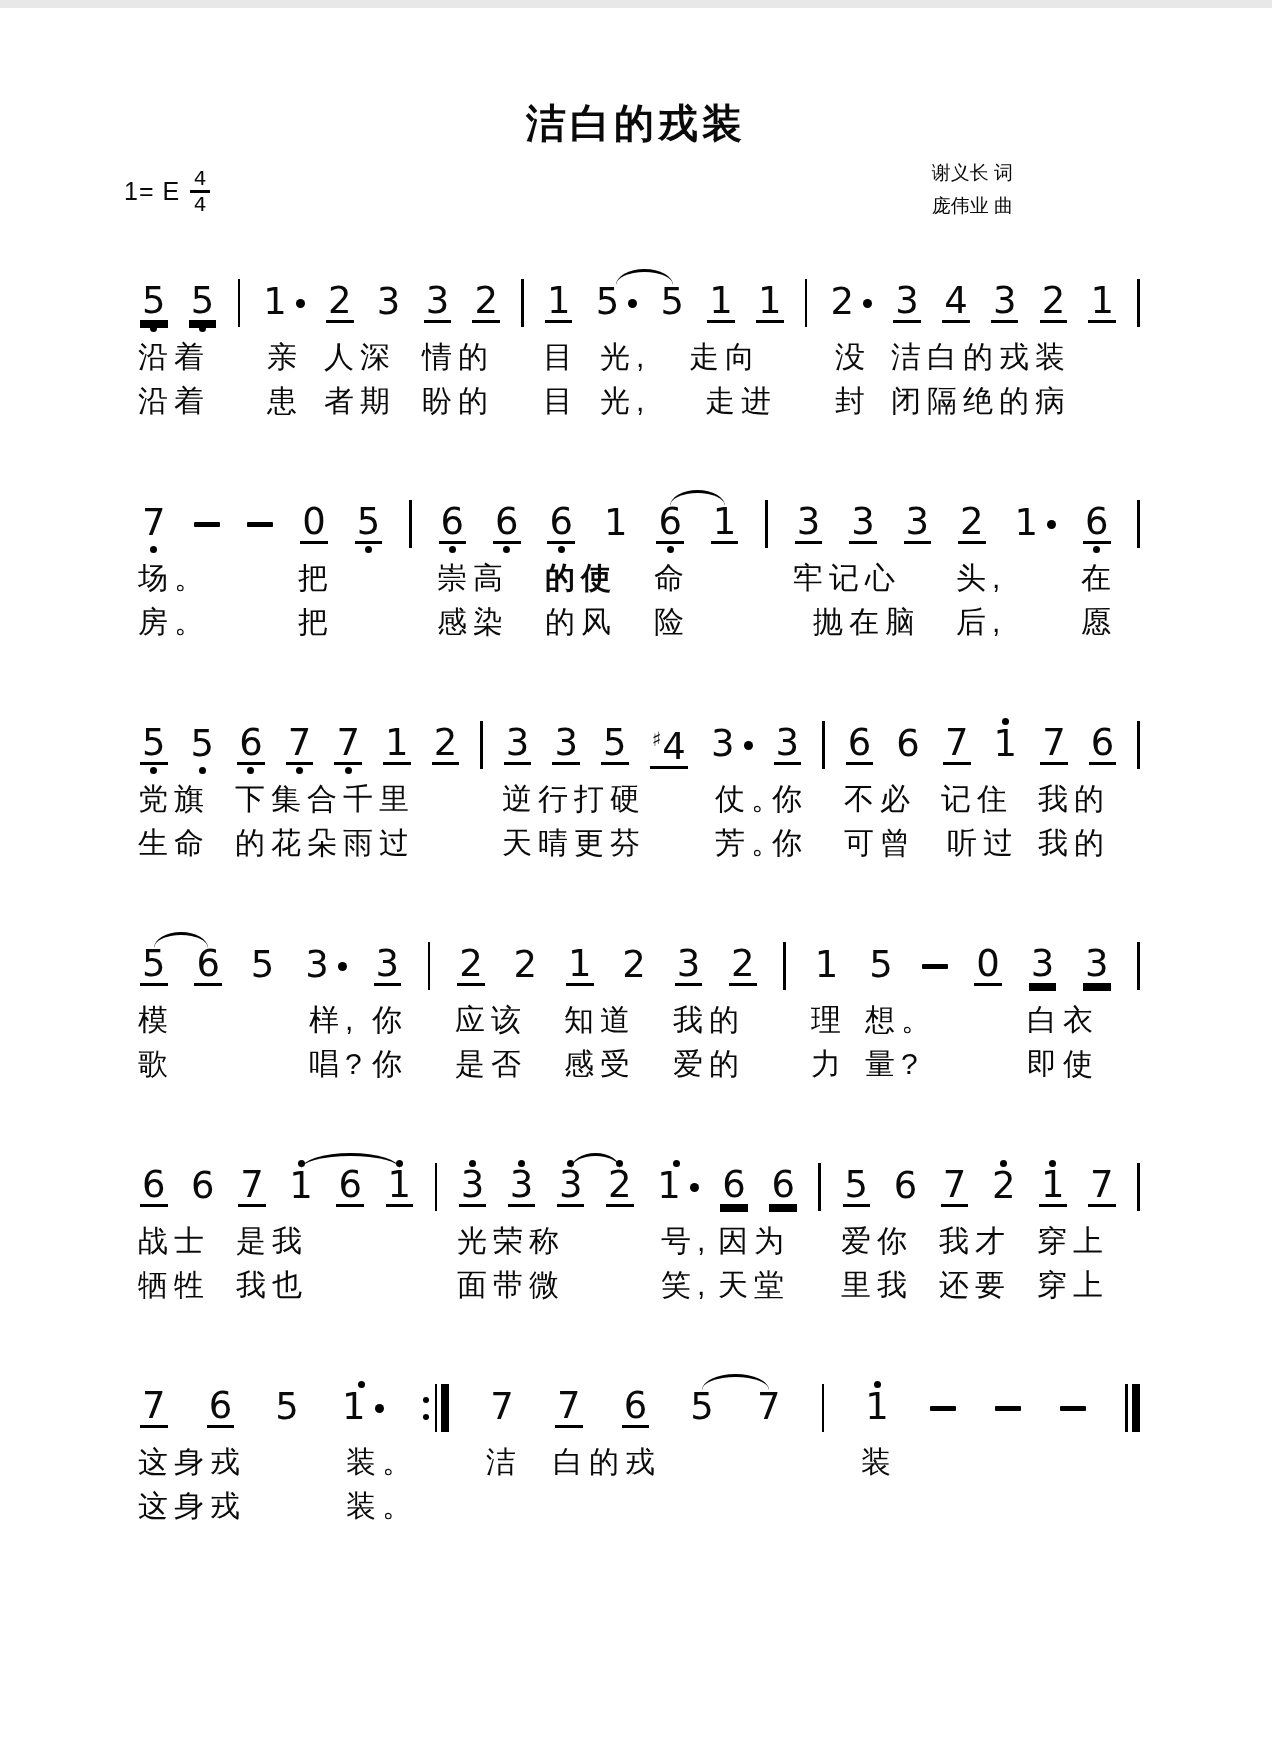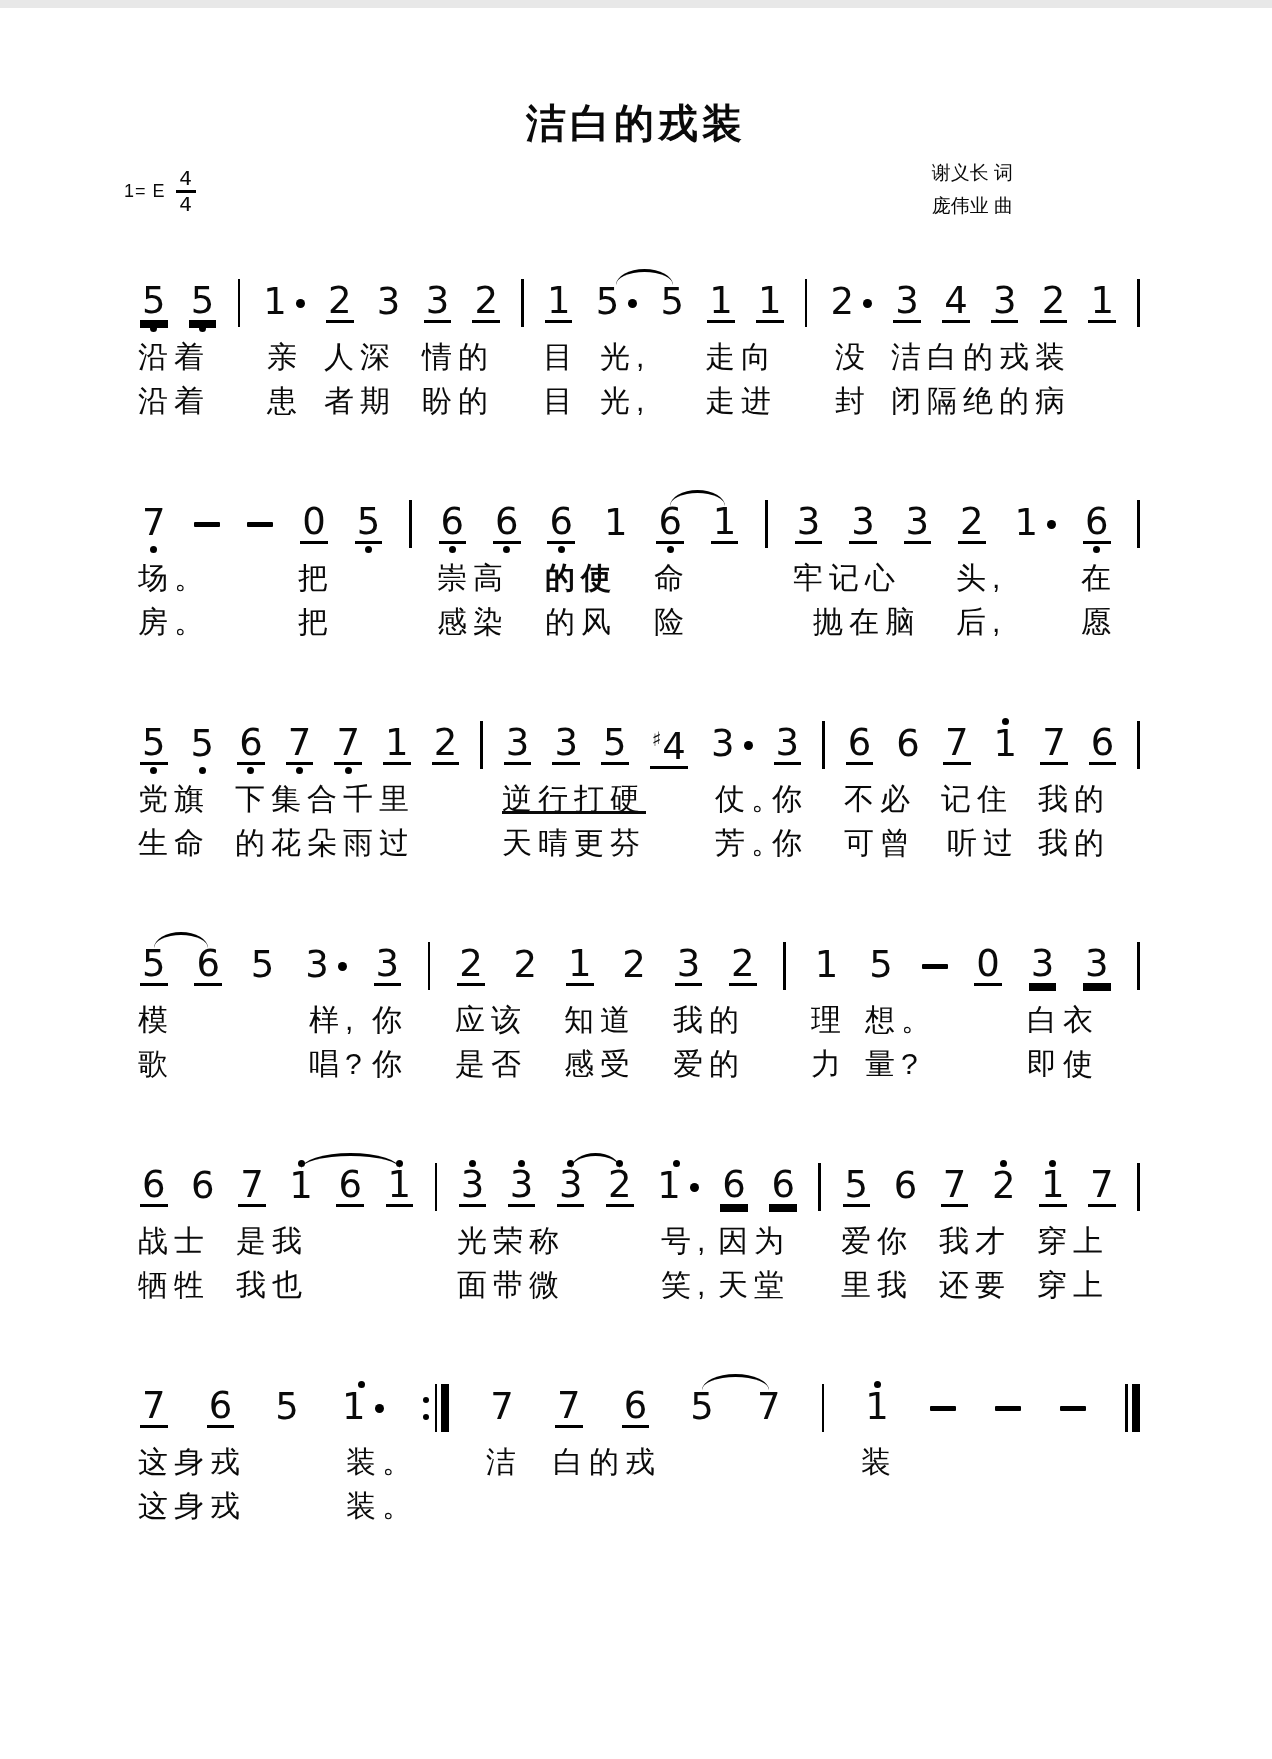--- a/index.html
+++ b/index.html
@@ -3,21 +3,21 @@
 <meta charset="utf-8">
 <style>
   html,body{margin:0;padding:0;background:#e8e8e8;}
   .page{position:relative;width:1272px;height:1759px;background:#ffffff;color:#0a0a0a;
         font-family:"Liberation Sans","DejaVu Sans",sans-serif;overflow:hidden;margin:8px auto;}
   
   .title{position:absolute;left:0;right:0;top:88px;text-align:center;
          font-size:40px;font-weight:600;letter-spacing:4px;}
   .credits{position:absolute;right:259px;top:148px;font-size:19px;line-height:33px;text-align:left;}
   .keysig{position:absolute;left:124px;top:160px;display:flex;align-items:center;gap:10px;}
-  .keysig .tonic{font-size:18px;letter-spacing:1px;}
+  .keysig .tonic{font-size:25px;letter-spacing:1px;}
   .frac{display:flex;flex-direction:column;align-items:center;}
   .frac .fn{font-size:20px;line-height:21px;font-family:"DejaVu Sans",sans-serif;}
   .frac .fb{width:20px;height:2.5px;background:#000;margin:1px 0;}
   
   .score{position:absolute;left:140px;top:263px;width:1000px;}
   .system{position:relative;height:221px;}
   .notes-row{display:flex;justify-content:space-between;align-items:flex-start;height:63px;}
   .tok{display:flex;flex-direction:column;align-items:center;}
   .zt{height:15px;display:flex;align-items:flex-end;justify-content:center;padding-bottom:3px;box-sizing:border-box;}
   .zm{height:34px;display:flex;align-items:center;}
@@ -222,21 +222,21 @@
             <span class="zb"></span>
           </span>
         </div>
         <div class="lyr-row">
           <span class="lyr" style="left: -2px;">沿着</span>
           <span class="lyr" style="left: 127px;">亲</span>
           <span class="lyr" style="left: 184px;">人深</span>
           <span class="lyr" style="left: 282px;">情的</span>
           <span class="lyr" style="left: 403px;">目</span>
           <span class="lyr" style="left: 460px;">光,</span>
-          <span class="lyr" style="left: 565px;">走向</span>
+          <span class="lyr" style="left: 549px;">走向</span>
           <span class="lyr" style="left: 695px;">没</span>
           <span class="lyr" style="left: 751px;">洁白的戎装</span>
         </div>
         <div class="lyr-row">
           <span class="lyr" style="left: -2px;">沿着</span>
           <span class="lyr" style="left: 127px;">患</span>
           <span class="lyr" style="left: 184px;">者期</span>
           <span class="lyr" style="left: 282px;">盼的</span>
           <span class="lyr" style="left: 403px;">目</span>
           <span class="lyr" style="left: 460px;">光,</span>
@@ -592,21 +592,21 @@
             <span class="zt"></span>
             <span class="zm">
               <span class="bar"></span>
             </span>
             <span class="zb"></span>
           </span>
         </div>
         <div class="lyr-row">
           <span class="lyr" style="left: -2px;">党旗</span>
           <span class="lyr" style="left: 95px;">下集合千里</span>
-          <span class="lyr" style="left: 362px; text-decoration: underline;">逆行打硬</span>
+          <span class="lyr" style="left: 362px;">逆行打硬</span>
           <span class="lyr" style="left: 575px;">仗。</span>
           <span class="lyr" style="left: 632px;">你</span>
           <span class="lyr" style="left: 704px;">不必</span>
           <span class="lyr" style="left: 801px;">记住</span>
           <span class="lyr" style="left: 898px;">我的</span>
         </div>
         <div class="lyr-row">
           <span class="lyr" style="left: -2px;">生命</span>
           <span class="lyr" style="left: 95px;">的花朵雨过</span>
           <span class="lyr" style="left: 362px;">天晴更芬</span>

